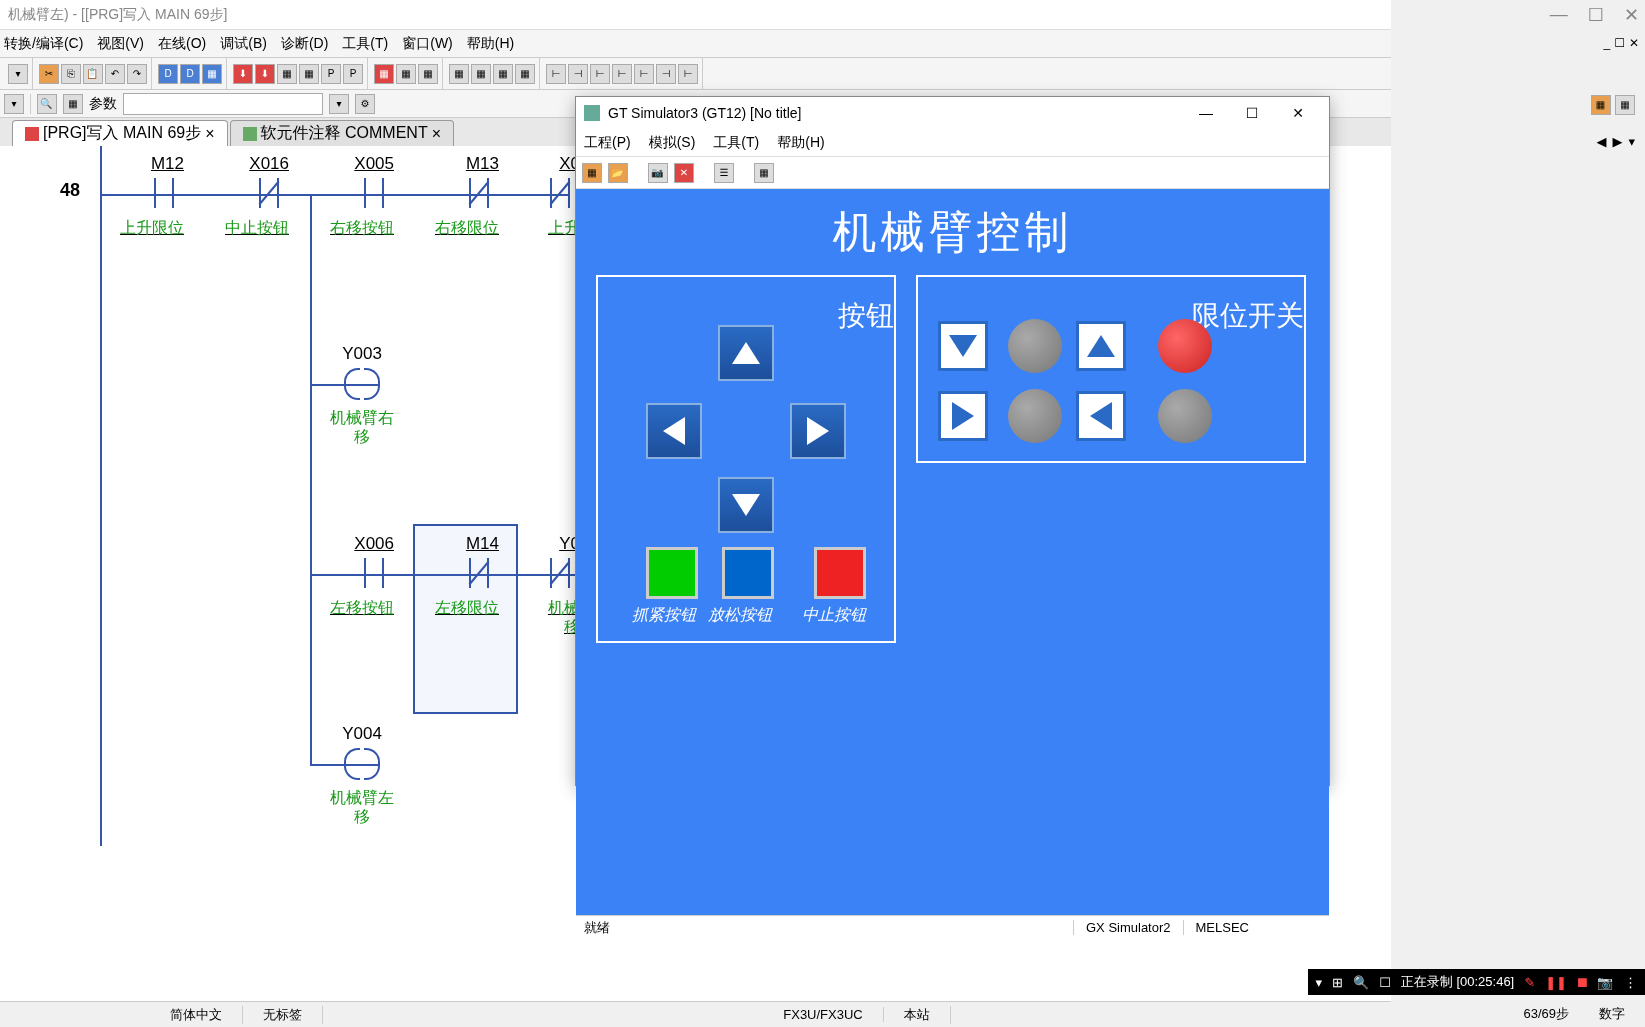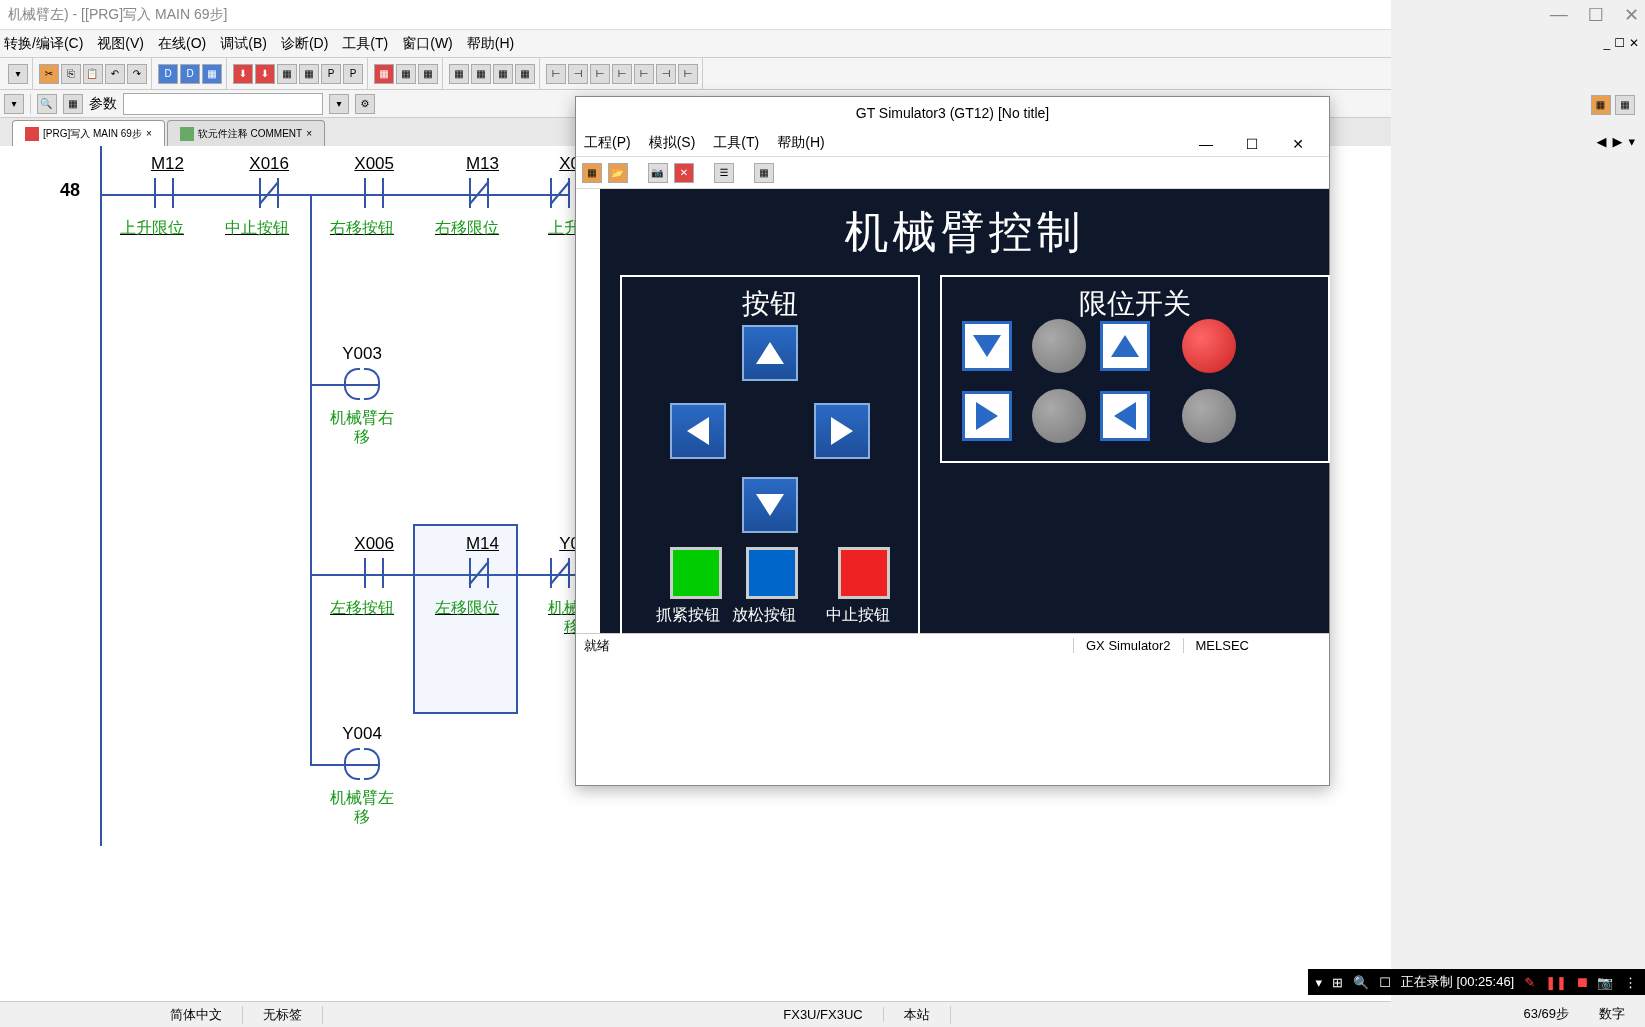--- a/index.html
+++ b/index.html
@@ -12,21 +12,21 @@
 .toolbar { height: 32px; background: #f5f5f5; display: flex; align-items: center; padding: 0 4px; gap: 2px; border-bottom: 1px solid #ccc; }
 .toolbar-group { display: flex; gap: 2px; padding: 0 4px; border-right: 1px solid #ccc; height: 100%; align-items: center; }
 .tb-icon { width: 20px; height: 20px; background: #ddd; border: 1px solid #aaa; display: inline-flex; align-items: center; justify-content: center; font-size: 10px; }
 .tb-icon.blue { background: #4a7fd4; color: #fff; }
 .tb-icon.orange { background: #e8a050; }
 .tb-icon.red { background: #d44; color: #fff; }
 .toolbar2 { height: 28px; background: #f5f5f5; display: flex; align-items: center; padding: 0 4px; gap: 6px; font-size: 14px; border-bottom: 1px solid #ccc; }
 .search-box { width: 200px; height: 22px; border: 1px solid #aaa; background: #fff; }
 
 .tabs-row { height: 28px; background: #e8e8e8; display: flex; align-items: flex-end; padding: 0 12px; gap: 2px; }
-.tab { height: 26px; padding: 4px 12px; background: #fff; border: 1px solid #999; border-bottom: none; border-radius: 4px 4px 0 0; font-size: 10px; display: flex; align-items: center; gap: 4px; }
+.tab { height: 26px; padding: 4px 12px; background: #fff; border: 1px solid #999; border-bottom: none; border-radius: 4px 4px 0 0; font-size: 16px; display: flex; align-items: center; gap: 4px; }
 .tab.inactive { background: #e0e0e0; }
 .tab-icon { width: 14px; height: 14px; background: #d44; display: inline-block; }
 
 .ladder-area { position: relative; background: #fff; height: 700px; overflow: hidden; }
 .step-num { position: absolute; left: 60px; font-size: 18px; color: #000; font-weight: bold; }
 .rung-line { position: absolute; background: #3355aa; height: 2px; }
 .rung-vert { position: absolute; background: #3355aa; width: 2px; }
 .contact { position: absolute; text-align: right; text-decoration: underline; }
 .contact-label { font-size: 17px; color: #000; margin-bottom: 4px; }
 .contact-symbol { display: inline-block; position: relative; width: 40px; height: 30px; }
@@ -39,53 +39,53 @@
 .coil-symbol { display: inline-block; width: 44px; height: 30px; position: relative; }
 .coil-symbol::before { content: ''; position: absolute; left: 4px; top: 0; width: 14px; height: 28px; border-left: 2px solid #3355aa; border-top: 2px solid #3355aa; border-bottom: 2px solid #3355aa; border-radius: 14px 0 0 14px; }
 .coil-symbol::after { content: ''; position: absolute; right: 4px; top: 0; width: 14px; height: 28px; border-right: 2px solid #3355aa; border-top: 2px solid #3355aa; border-bottom: 2px solid #3355aa; border-radius: 0 14px 14px 0; }
 .sel-box { position: absolute; border: 2px solid #3355aa; background: rgba(100,140,220,0.08); }
 
 .statusbar { position: absolute; bottom: 0; left: 0; right: 0; height: 26px; background: #f0f0f0; border-top: 1px solid #ccc; display: flex; align-items: center; font-size: 13px; }
 .statusbar > div { padding: 0 20px; border-right: 1px solid #ccc; }
 
 
 .gt-window { position: absolute; left: 575px; top: 96px; width: 755px; height: 690px; background: #fff; box-shadow: 0 4px 16px rgba(0,0,0,0.3); border: 1px solid #888; z-index: 100; }
-.gt-title { height: 32px; display: flex; align-items: center; padding: 0 8px; font-size: 14px; gap: 8px; flex-direction: column; }
+.gt-title { height: 32px; display: flex; align-items: center; padding: 0 8px; font-size: 14px; gap: 8px; }
 .gt-title-icon { width: 16px; height: 16px; background: #6a9; }
 .gt-win-controls { margin-left: auto; display: flex; gap: 0; }
 .gt-win-btn { width: 46px; height: 30px; display: flex; align-items: center; justify-content: center; font-size: 14px; }
 .gt-menubar { height: 28px; display: flex; align-items: center; padding: 0 8px; gap: 18px; font-size: 14px; border-bottom: 1px solid #ddd; }
 .gt-toolbar { height: 32px; display: flex; align-items: center; padding: 0 6px; gap: 6px; border-bottom: 1px solid #ddd; }
-.gt-hmi { background: #0f172a; height: 444px; position: relative; color: #fff; margin-left: 24px; }
+.gt-hmi { background: #3b82f6; height: 726px; position: relative; color: #fff; }
 .gt-status { height: 24px; display: flex; align-items: center; padding: 0 8px; font-size: 13px; border-top: 1px solid #ccc; }
 
 .hmi-title { position: absolute; top: 14px; left: 50%; transform: translateX(-50%); font-size: 44px; font-family: "SimHei", sans-serif; letter-spacing: 4px; }
 .hmi-panel { position: absolute; border: 2px solid #fff; }
-.hmi-panel-title { font-size: 28px; font-family: "SimHei", sans-serif; text-align: center; padding: 8px 0; }
+.hmi-panel-title { font-size: 28px; font-family: "SimHei", sans-serif; text-align: right; padding: 20px 0; }
 .arrow-btn { width: 56px; height: 56px; background: linear-gradient(#2a6ac4, #1d4f9b); border: 2px solid #8ab0e0; display: flex; align-items: center; justify-content: center; position: absolute; }
 .arrow-btn.small { width: 50px; height: 50px; }
 .arrow-btn.gray { background: linear-gradient(#ddd, #aaa); border-color: #fff; }
 .arrow-shape { width: 0; height: 0; }
 .arrow-shape.up { border-left: 14px solid transparent; border-right: 14px solid transparent; border-bottom: 22px solid #fff; }
 .arrow-shape.down { border-left: 14px solid transparent; border-right: 14px solid transparent; border-top: 22px solid #fff; }
 .arrow-shape.left { border-top: 14px solid transparent; border-bottom: 14px solid transparent; border-right: 22px solid #fff; }
 .arrow-shape.right { border-top: 14px solid transparent; border-bottom: 14px solid transparent; border-left: 22px solid #fff; }
 .arrow-shape.gray-up { border-left: 14px solid transparent; border-right: 14px solid transparent; border-bottom: 22px solid #888; }
 .arrow-shape.gray-down { border-left: 14px solid transparent; border-right: 14px solid transparent; border-top: 22px solid #888; }
 .arrow-shape.gray-left { border-top: 14px solid transparent; border-bottom: 14px solid transparent; border-right: 22px solid #888; }
 .arrow-shape.gray-right { border-top: 14px solid transparent; border-bottom: 14px solid transparent; border-left: 22px solid #888; }
 .arrow-shape.blue-up { border-left: 14px solid transparent; border-right: 14px solid transparent; border-bottom: 22px solid #2a6ac4; }
 .arrow-shape.blue-down { border-left: 14px solid transparent; border-right: 14px solid transparent; border-top: 22px solid #2a6ac4; }
 .arrow-shape.blue-left { border-top: 14px solid transparent; border-bottom: 14px solid transparent; border-right: 22px solid #2a6ac4; }
 .arrow-shape.blue-right { border-top: 14px solid transparent; border-bottom: 14px solid transparent; border-left: 22px solid #2a6ac4; }
 .sq-btn { width: 52px; height: 52px; border: 3px solid #ccc; position: absolute; }
 .sq-btn.green { background: #0c0; }
 .sq-btn.blue { background: #06c; }
 .sq-btn.red { background: #e22; }
-.btn-label { position: absolute; font-size: 16px; color: #fff; white-space: nowrap; }
+.btn-label { position: absolute; font-size: 16px; color: #fff; white-space: nowrap; font-style: italic; }
 .lamp { width: 54px; height: 54px; border-radius: 50%; position: absolute; background: radial-gradient(circle at 35% 35%, #aaa, #777); }
 .lamp.red { background: radial-gradient(circle at 35% 35%, #f66, #c22); }
 .limit-btn { width: 50px; height: 50px; background: #fff; border: 3px solid #2a6ac4; display: flex; align-items: center; justify-content: center; position: absolute; }
 
 
 .rec-bar { position: absolute; right: 0; bottom: 32px; height: 26px; background: #000; display: flex; align-items: center; padding: 0 8px; gap: 10px; color: #fff; font-size: 13px; z-index: 200; }
 </style>
 </head>
 <body>
 

